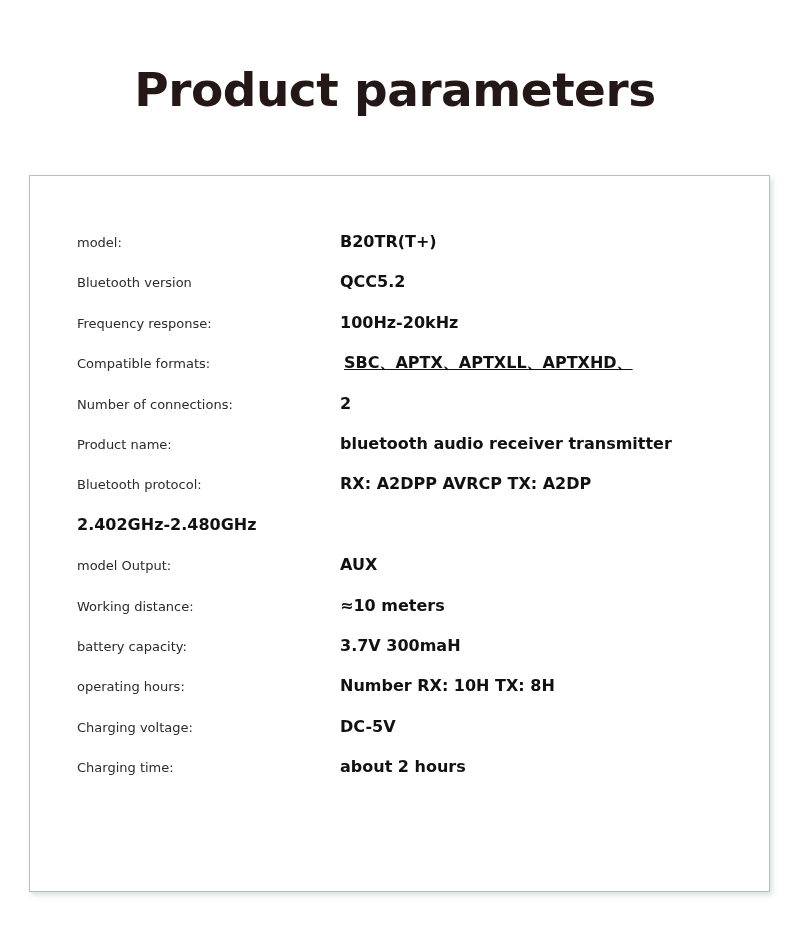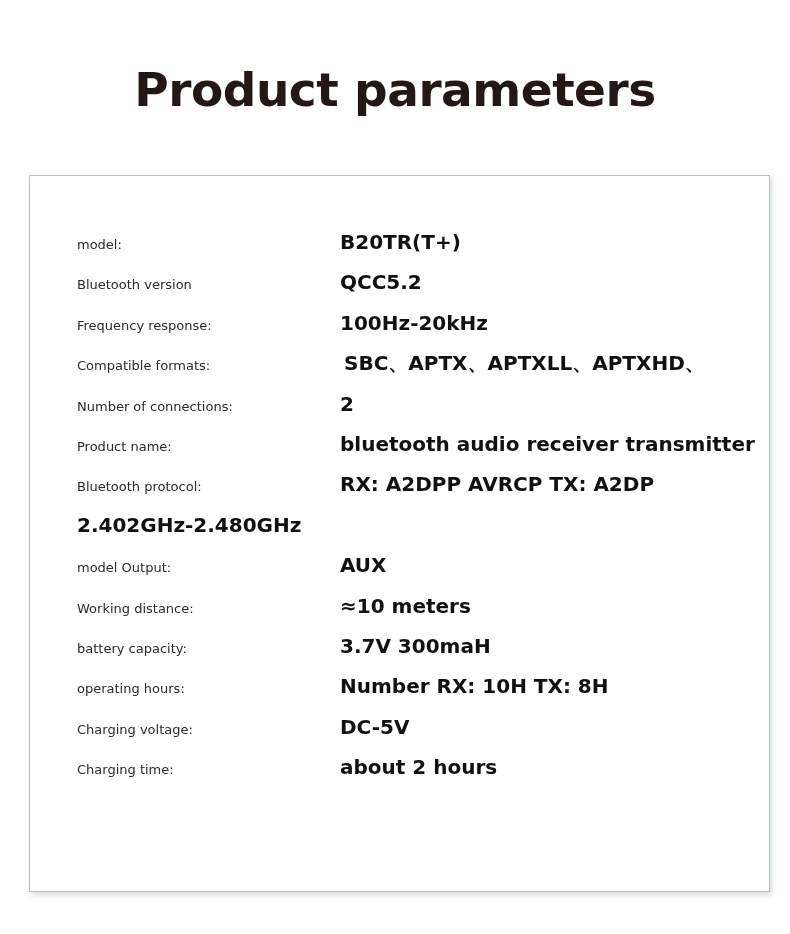--- a/index.html
+++ b/index.html
@@ -67,34 +67,35 @@
     flex: 0 0 263px;
     font-size: 13px;
     font-weight: normal;
     color: #2b2b2b;
     line-height: 40.4px;
     white-space: nowrap;
   }
 
   .spec-value {
     flex: 1 1 auto;
-    font-size: 20px;
+    font-size: 16px;
     font-weight: bold;
     color: #111111;
     line-height: 40.4px;
     white-space: nowrap;
   }
 
   
   .spec-row.continuation .spec-label {
     visibility: hidden;
   }
 
   .spec-value.indented {
     padding-left: 4px;
+    text-decoration: underline;
   }
 </style>
 </head>
 <body>
 
 <div class="page">
 
   <div class="page-title">Product parameters</div>
 
   <div class="spec-card">

